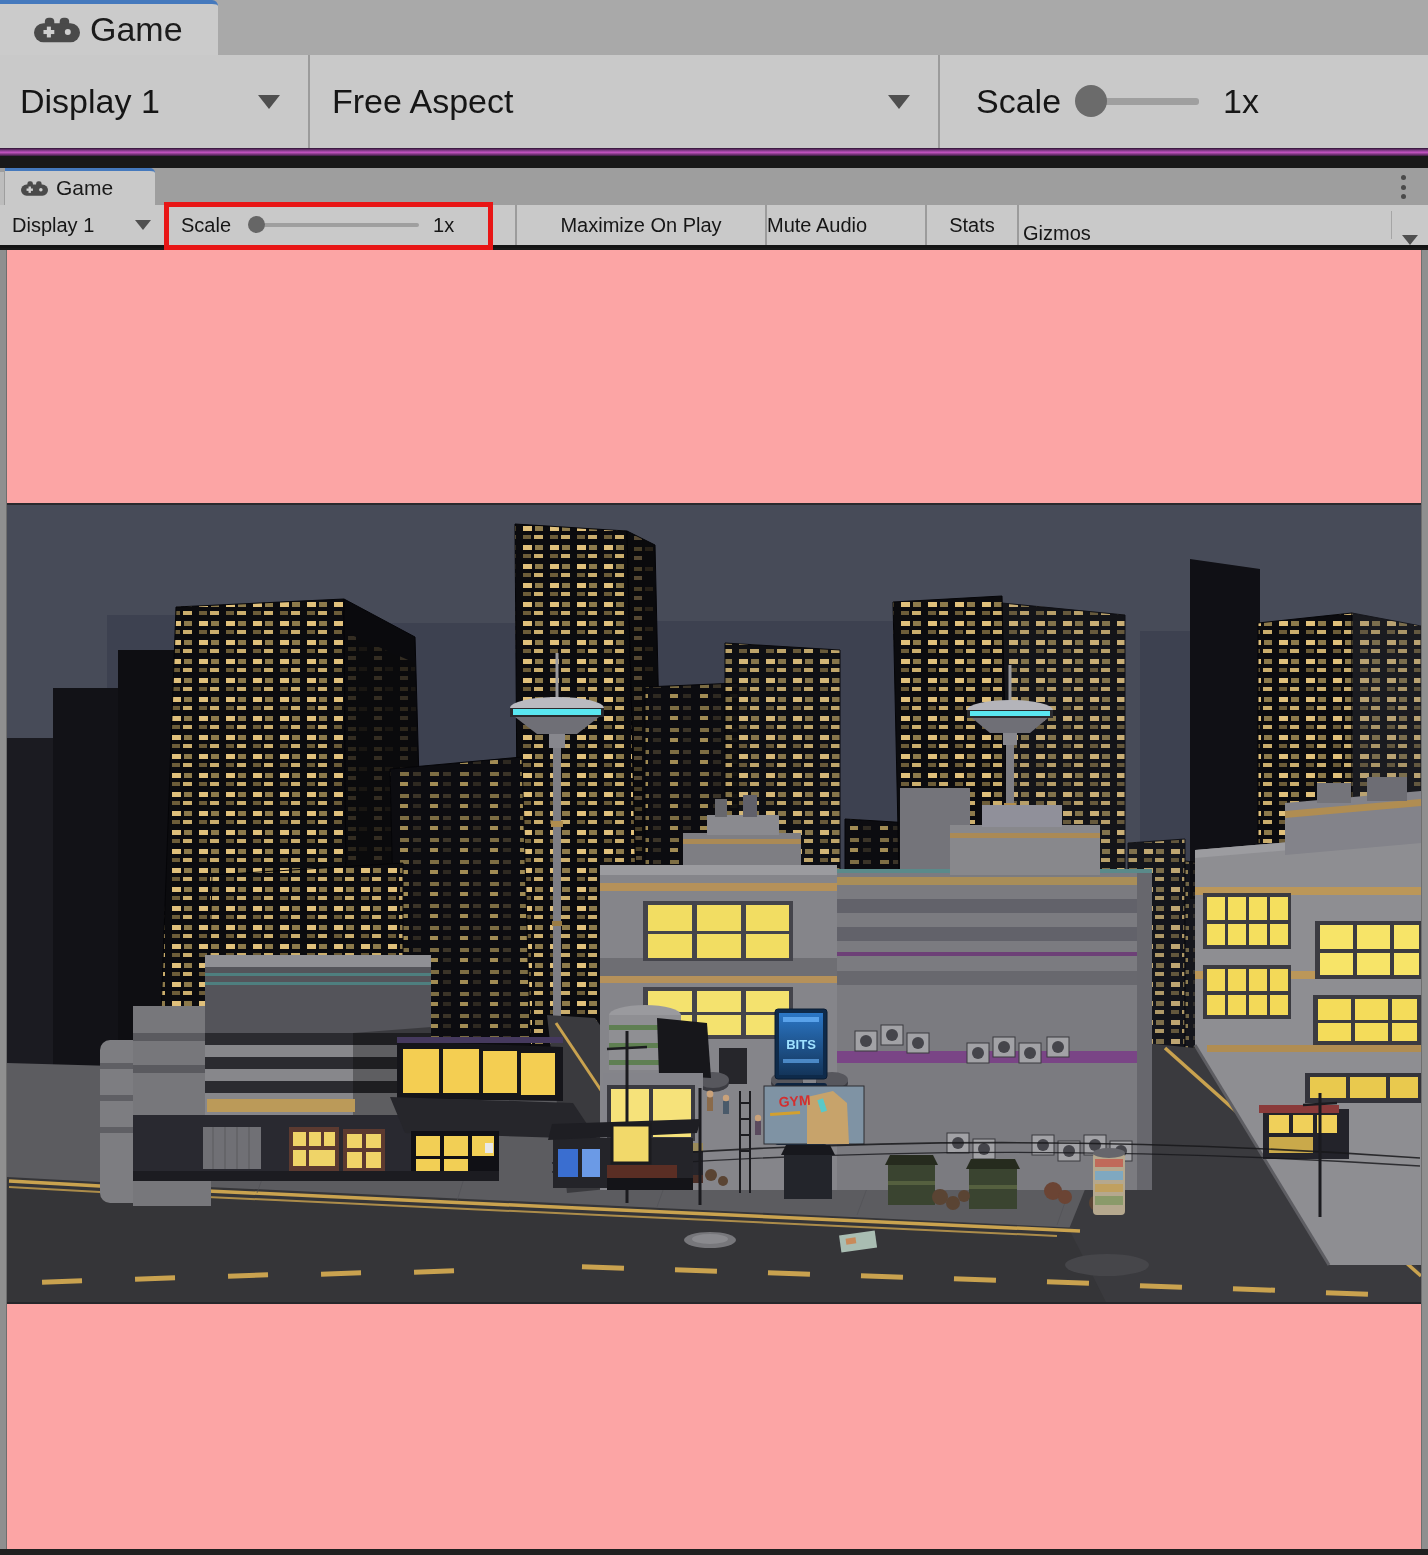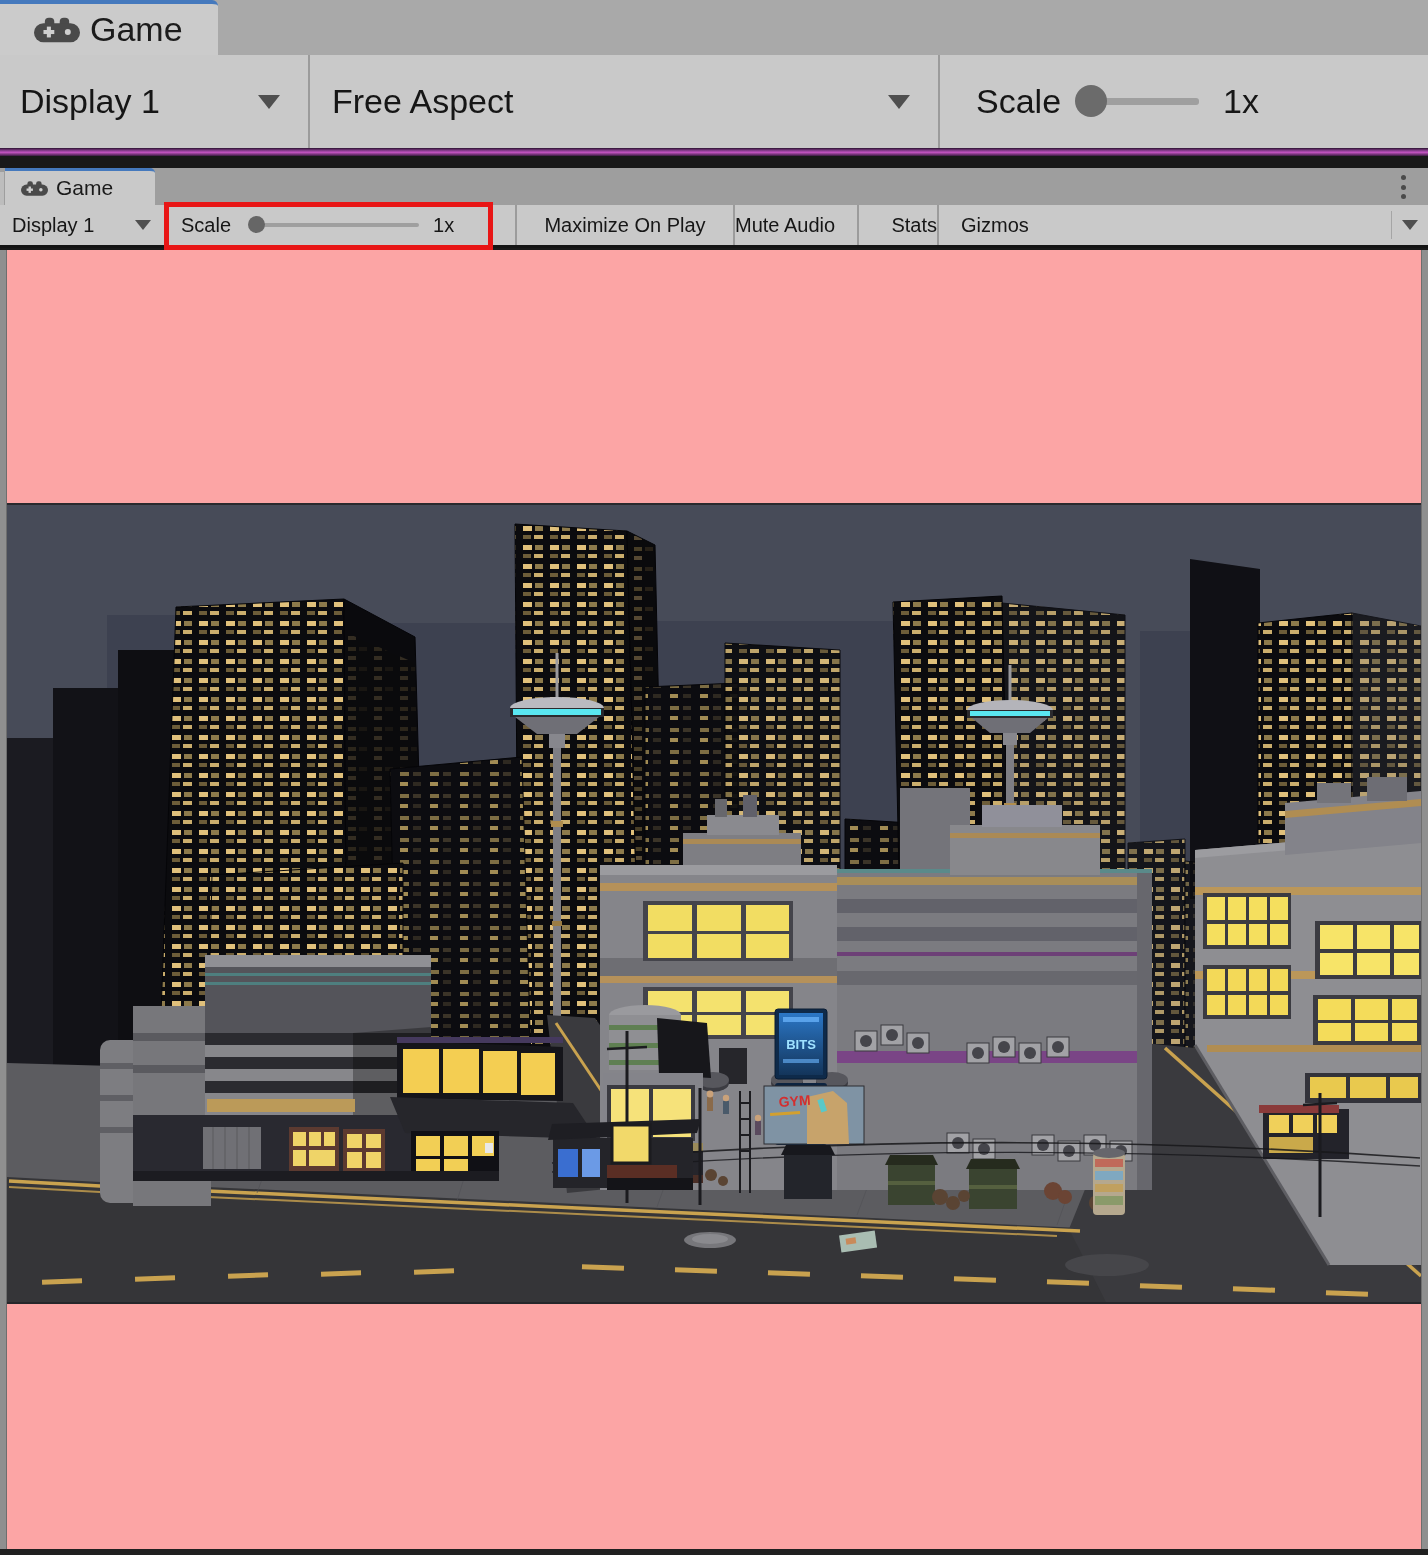--- a/index.html
+++ b/index.html
@@ -106,30 +106,30 @@
       <span>Display 1</span>
       <span class="arrow-sm" style="position:absolute;right:14px;"></span>
     </div>
     <div class="i-cell i-sep" style="width:350px;padding-left:14px;">
       <span>Scale</span>
       <div class="slider-track" style="width:168px;margin-left:20px;height:4px;">
         <span class="knob" style="width:17px;height:17px;left:-3px;top:-7px;background:#666;"></span>
       </div>
       <span style="margin-left:14px;">1x</span>
     </div>
-    <div class="i-cell i-sep" style="width:218px;justify-content:center;">
+    <div class="i-cell i-sep" style="width:250px;justify-content:center;">
       <span>Maximize On Play</span>
     </div>
     <div class="i-cell i-sep" style="width:124px;justify-content:flex-start;">
       <span>Mute Audio</span>
     </div>
-    <div class="i-cell i-sep" style="width:80px;justify-content:flex-end;">
+    <div class="i-cell i-sep" style="width:92px;justify-content:center;margin-left:36px;">
       <span>Stats</span>
     </div>
-    <div class="i-cell i-sep" style="flex:1;padding-left:22px;">
+    <div class="i-cell i-sep" style="flex:1;padding-left:4px;align-items:flex-end;">
       <span>Gizmos</span>
       <span style="position:absolute;right:36px;top:6px;bottom:6px;border-left:1px solid #a5a5a5;"></span>
       <span class="arrow-sm" style="position:absolute;right:10px;"></span>
     </div>
   </div>
 
   <div class="red-box"></div>
 
   <div class="content">
     <div class="edge-strip left"></div>

